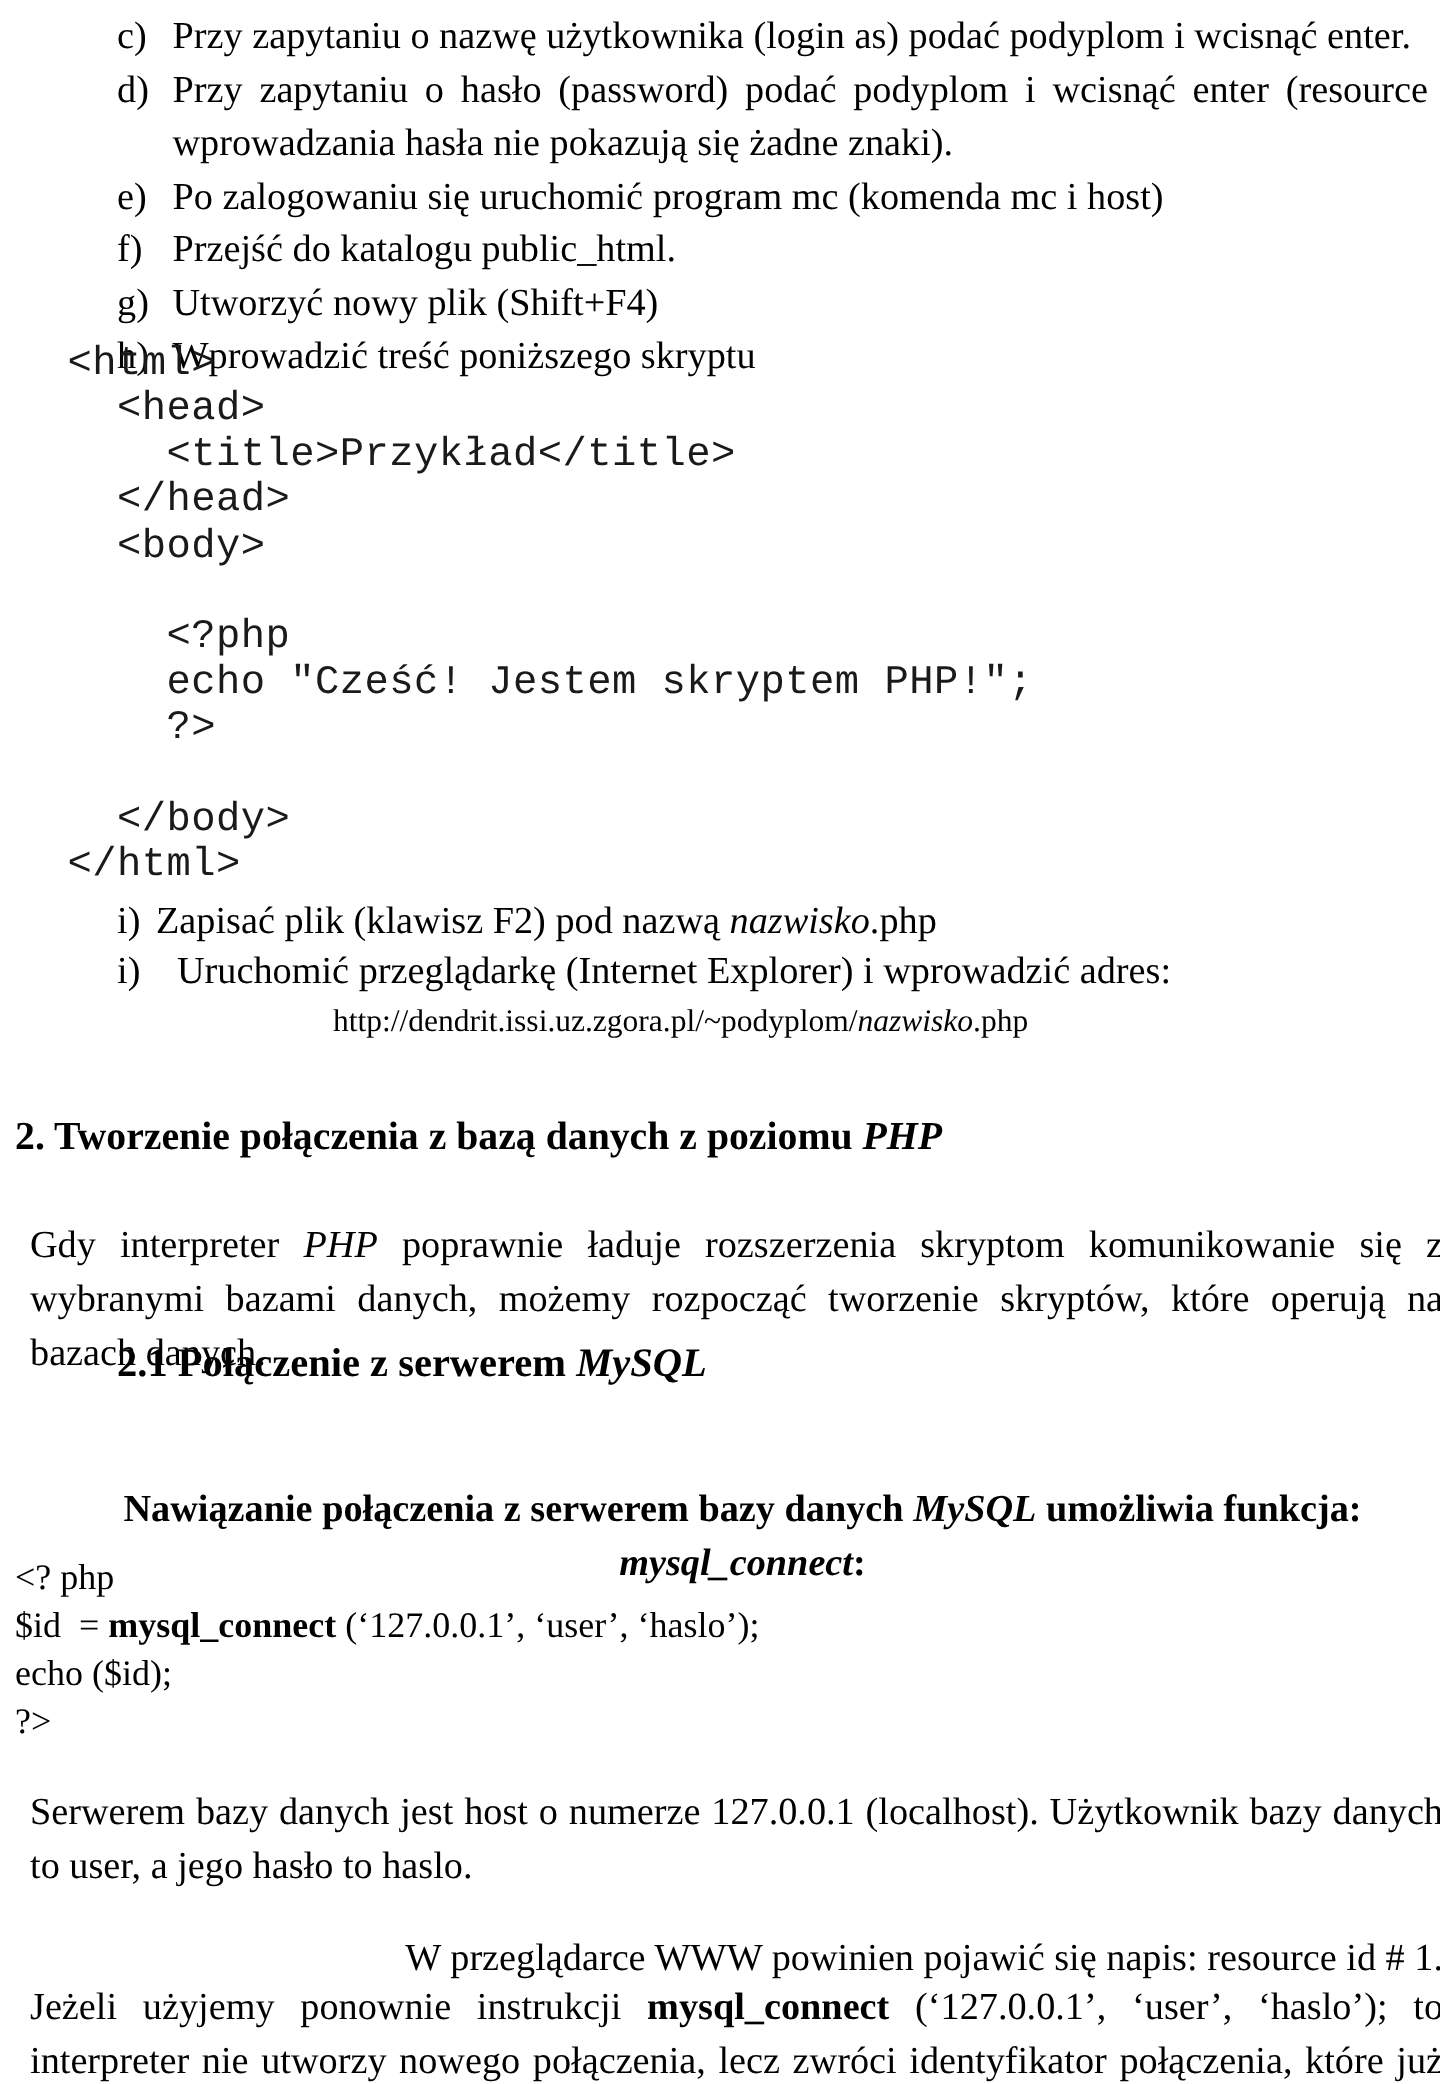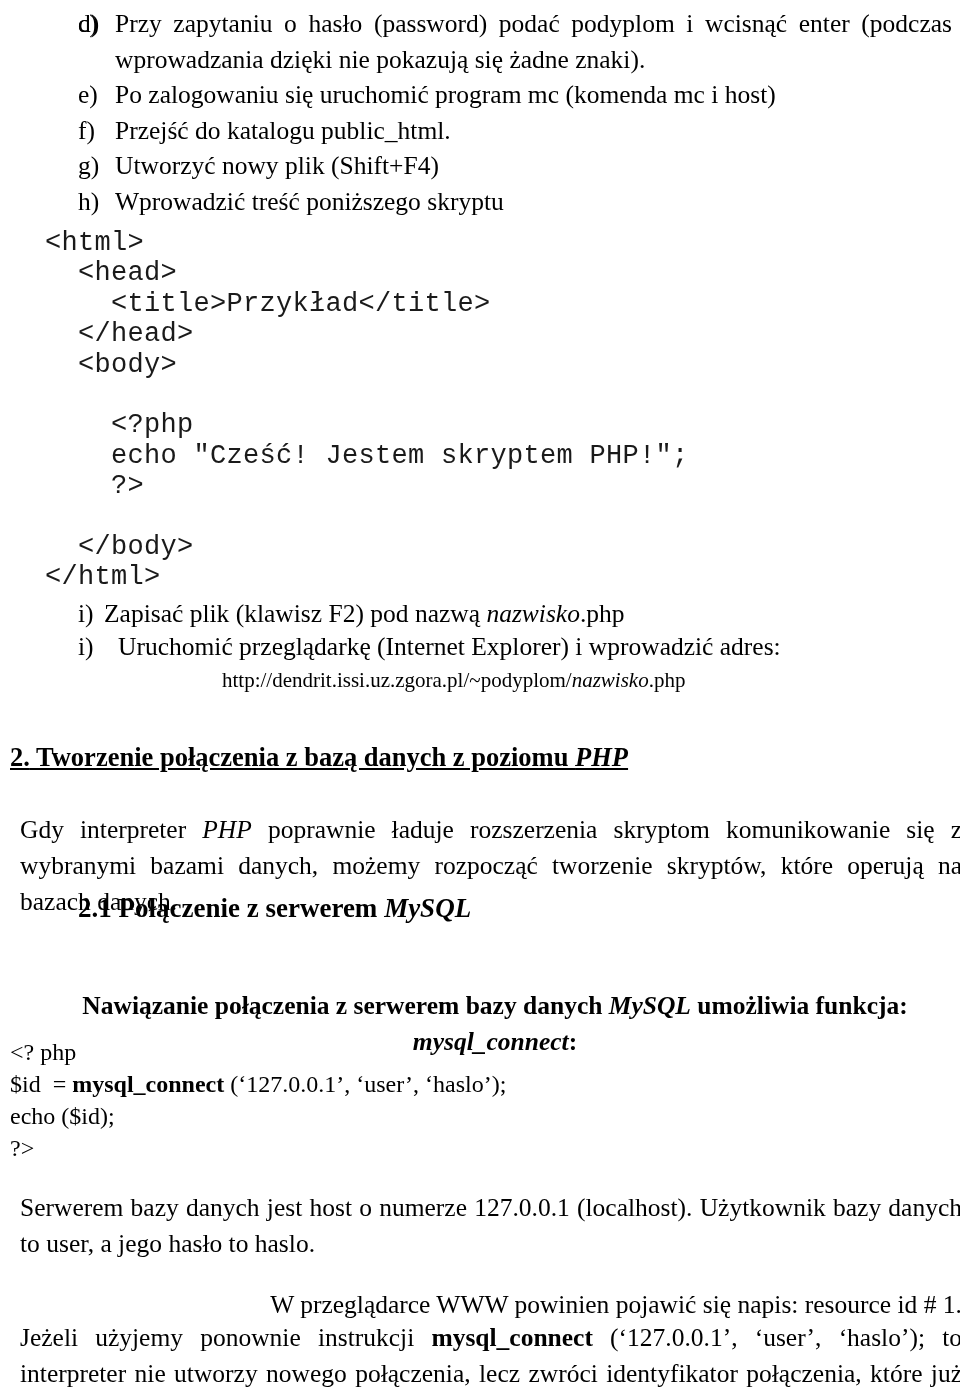--- a/index.html
+++ b/index.html
@@ -93,21 +93,20 @@
 
   
   .h-section {
     position: absolute;
     left: 10px;
     top: 740px;
     font-size: 26.5px;
     font-weight: bold;
     line-height: 34px;
     margin: 0;
-    text-decoration: underline;
   }
   .h-subsection {
     position: absolute;
     left: 78px;
     top: 892px;
     font-size: 27px;
     font-weight: bold;
     line-height: 32px;
     margin: 0;
   }
@@ -144,24 +143,25 @@
   b, .bd { font-weight: bold; }
 </style>
 </head>
 <body>
 
 <div class="page">
 
   <ul class="lettered-list">
     <li class="li-justify">
       <span class="marker">c)</span>
+      <span>Przy zapytaniu o nazwę użytkownika (login as) podać podyplom i wcisnąć enter.</span>
     </li>
     <li class="li-justify">
       <span class="marker">d)</span>
-      <span>Przy zapytaniu o hasło (password) podać podyplom i wcisnąć enter (podczas wprowadzania dzięki nie pokazują się żadne znaki).</span>
+      <span>Przy zapytaniu o hasło (password) podać podyplom i wcisnąć enter (resource wprowadzania hasła nie pokazują się żadne znaki).</span>
     </li>
     <li>
       <span class="marker">e)</span>
       <span>Po zalogowaniu się uruchomić program mc (komenda mc i host)</span>
     </li>
     <li>
       <span class="marker">f)</span>
       <span>Przejść do katalogu public_html.</span>
     </li>
     <li>

